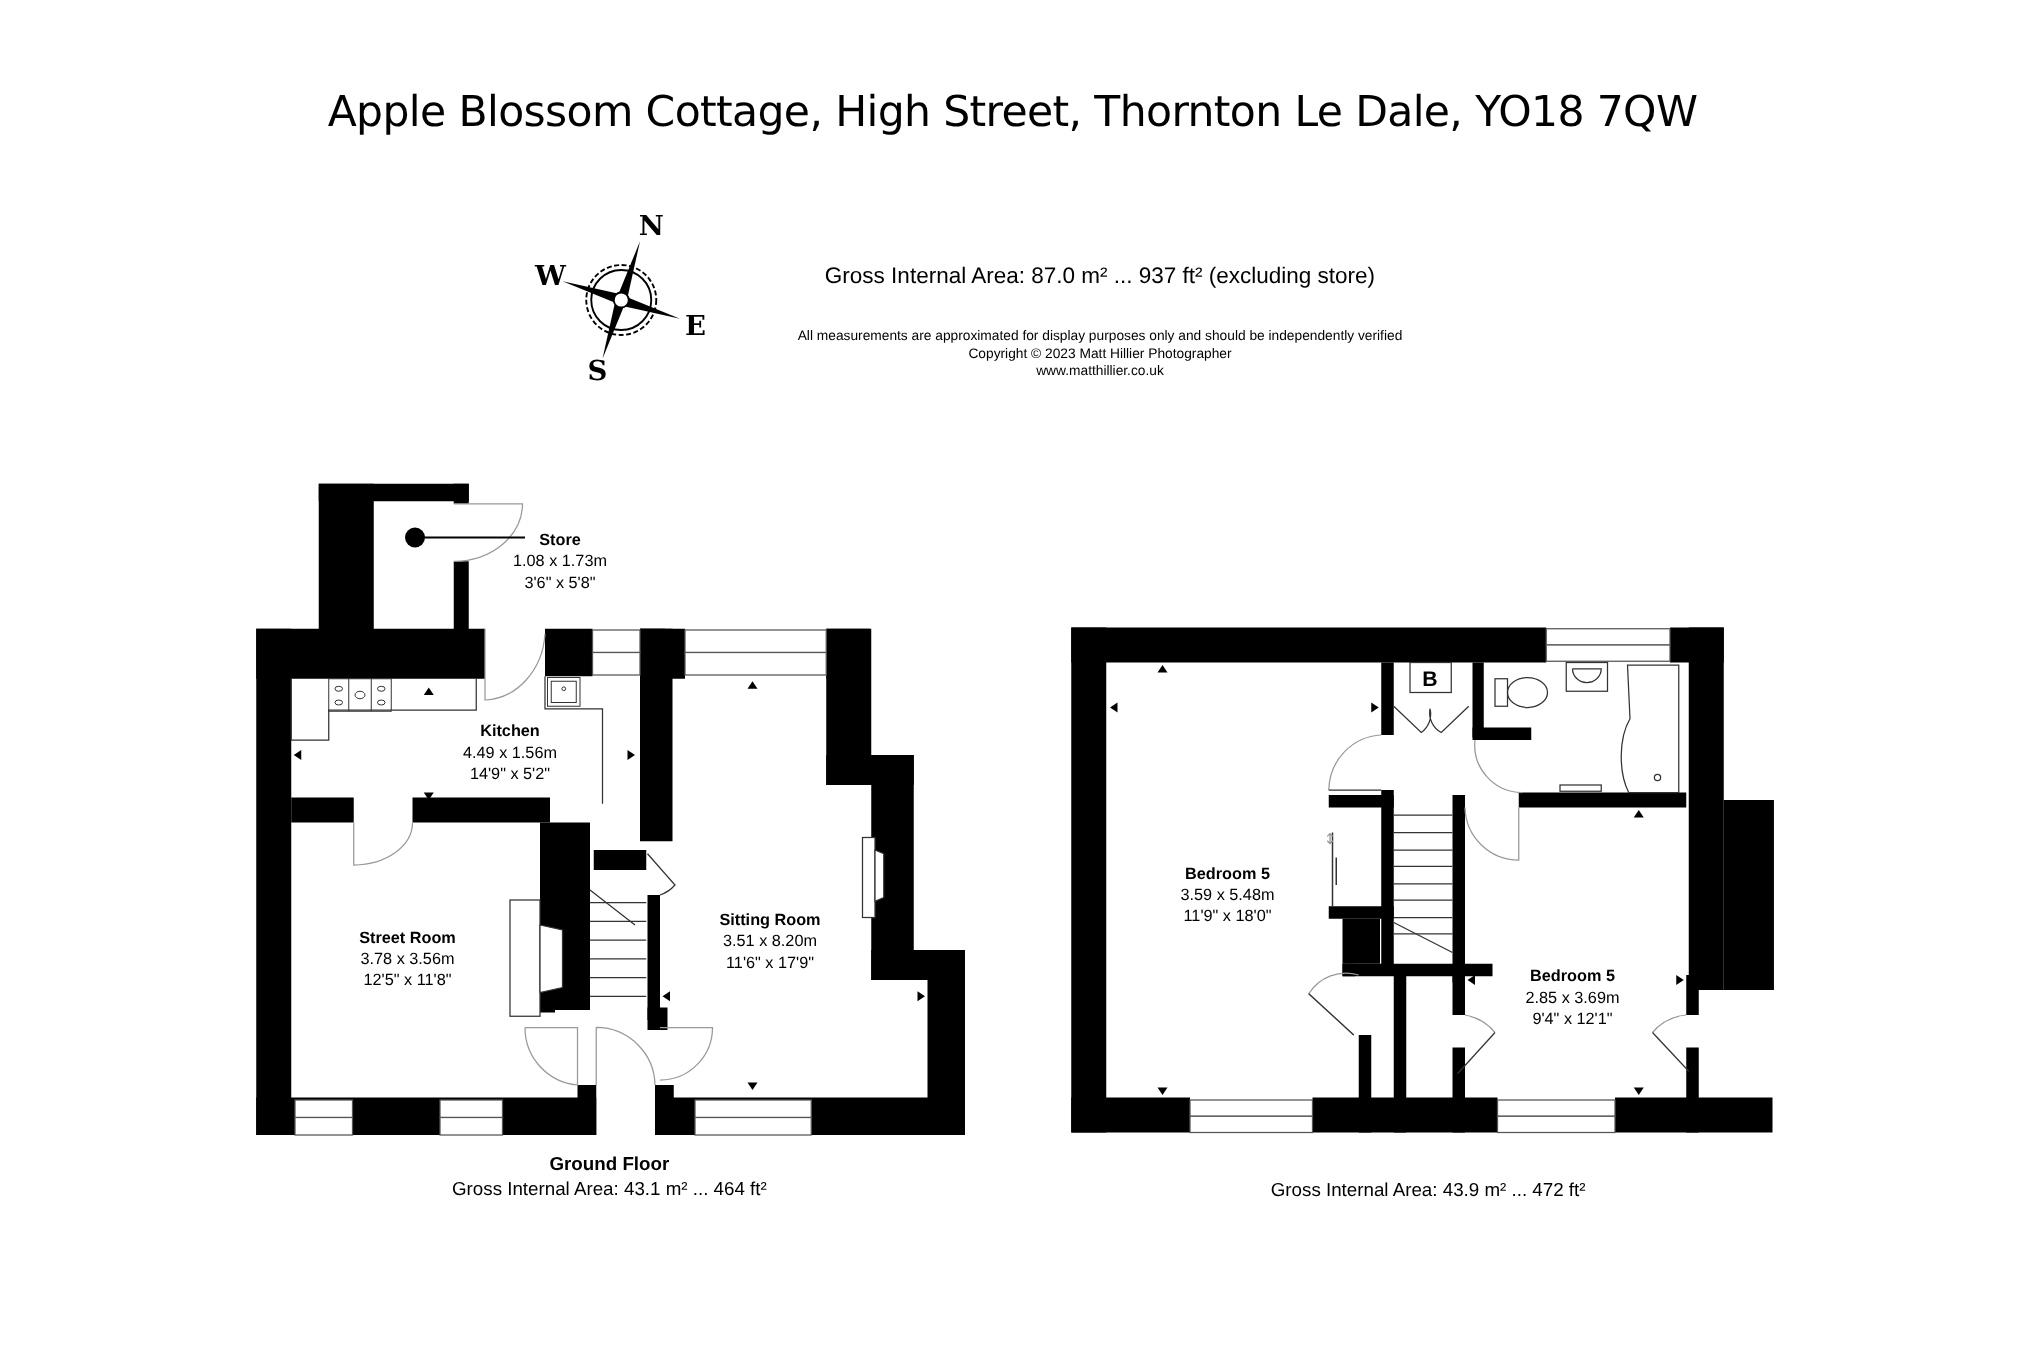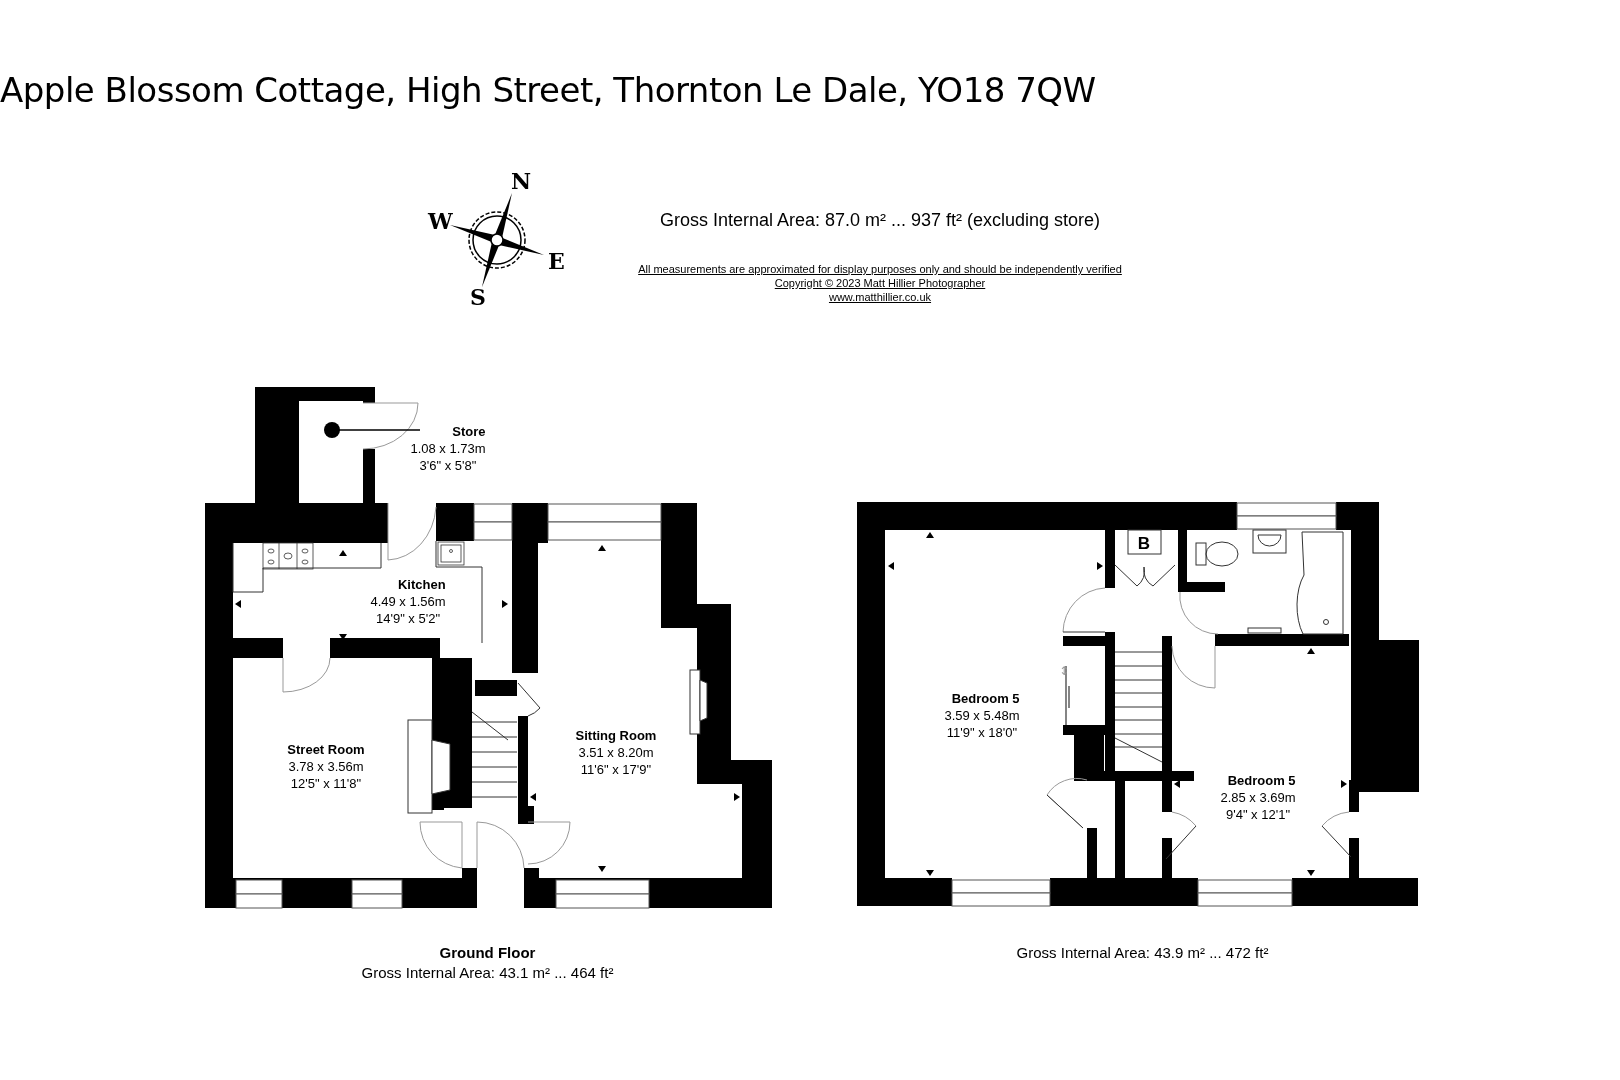--- a/index.html
+++ b/index.html
@@ -1,24 +1,24 @@
 <!DOCTYPE html>
 <html><head>
 <meta charset="utf-8">
 <style>
   html, body { margin: 0; padding: 0; background: #ffffff; }
   body { width: 1620px; height: 1080px; position: relative; overflow: hidden; font-family: "Liberation Sans", sans-serif; color: #000; }
-  .title { position: absolute; left: 0; width: 1620px; top: 70px; font-family: "DejaVu Sans", sans-serif; font-size: 34px; letter-spacing: -0.5px; }
+  .title { position: absolute; left: 0; width: 1620px; top: 70px; text-align: center; font-family: "DejaVu Sans", sans-serif; font-size: 34px; letter-spacing: -0.5px; }
   .gia-main { position: absolute; left: 600px; width: 560px; top: 210px; text-align: center; font-size: 18px; }
-  .disclaimer { position: absolute; left: 580px; width: 600px; top: 262px; text-align: center; font-size: 11px; line-height: 14px; text-decoration: underline; }
+  .disclaimer { position: absolute; left: 580px; width: 600px; top: 262px; text-align: center; font-size: 11px; line-height: 14px; }
   .disclaimer div { white-space: nowrap; }
   .floor-label { position: absolute; text-align: center; font-size: 15px; line-height: 20px; }
   .floor-label .name { font-weight: bold; }
   .room-label { position: absolute; text-align: center; font-size: 13px; line-height: 17px; white-space: nowrap; transform: translateX(-50%); }
-  .room-label .rname { font-weight: bold; text-align: right; }
+  .room-label .rname { font-weight: bold; }
   svg.plan { position: absolute; left: 0; top: 0; }
   .compass-letter { position: absolute; font-family: "DejaVu Serif", serif; font-weight: bold; font-size: 22px; }
 </style>
 </head>
 <body>
 
 <div class="title">Apple Blossom Cottage, High Street, Thornton Le Dale, YO18 7QW</div>
 
 <div>
   <svg class="plan" width="1620" height="1080" style="pointer-events:none">
@@ -308,19 +308,19 @@
   <div class="rname">Bedroom 5</div>
   <div>3.59 x 5.48m</div>
   <div>11'9" x 18'0"</div>
 </div>
 <div class="room-label" style="left:1258px;top:772px">
   <div class="rname">Bedroom 5</div>
   <div>2.85 x 3.69m</div>
   <div>9'4" x 12'1"</div>
 </div>
 
-<div class="floor-label" style="left:300px;width:375px;top:943px">
+<div class="floor-label" style="left:300px;width:375px;top:922px">
   <div class="name">Ground Floor</div>
   <div>Gross Internal Area: 43.1 m² ... 464 ft²</div>
 </div>
 <div class="floor-label" style="left:955px;width:375px;top:943px">
   <div>Gross Internal Area: 43.9 m² ... 472 ft²</div>
 </div>
 
 </body></html>

